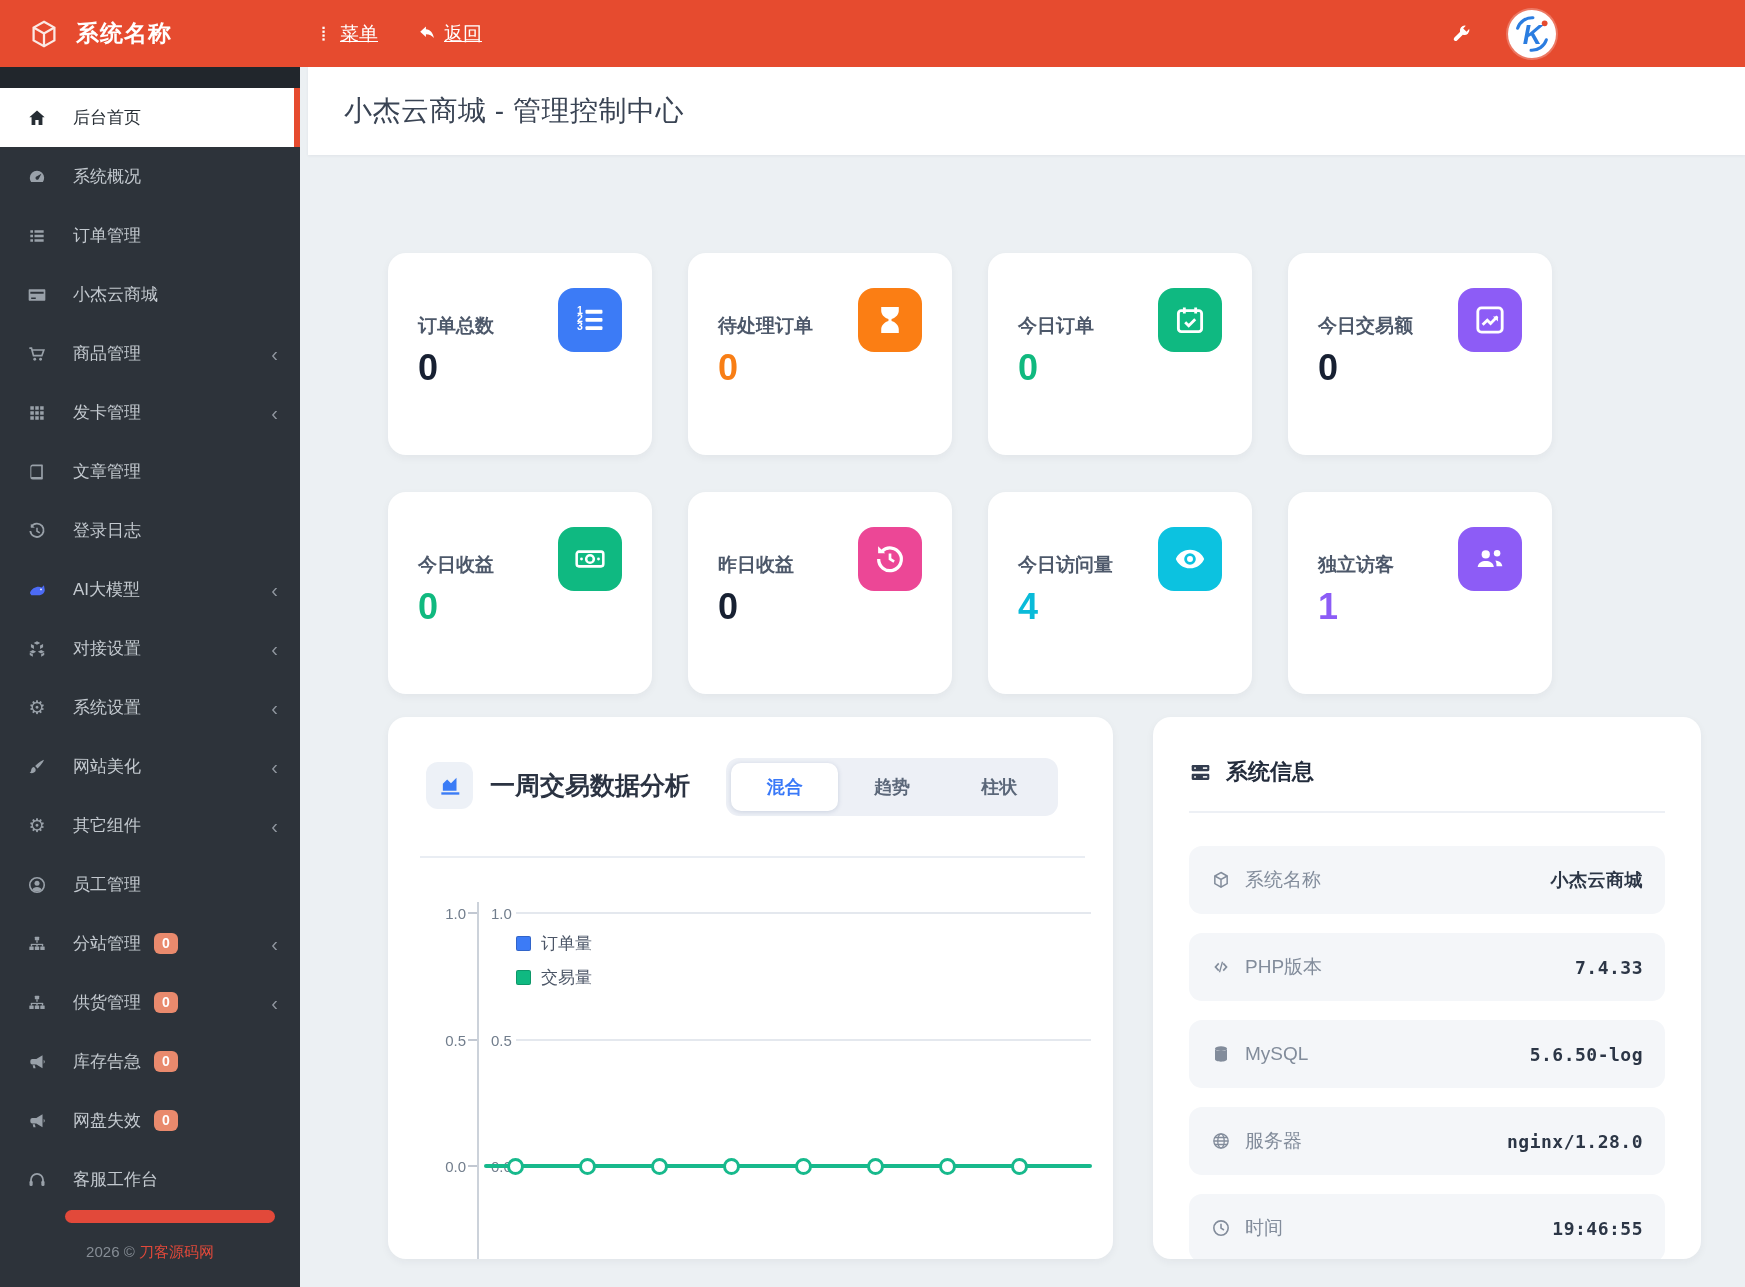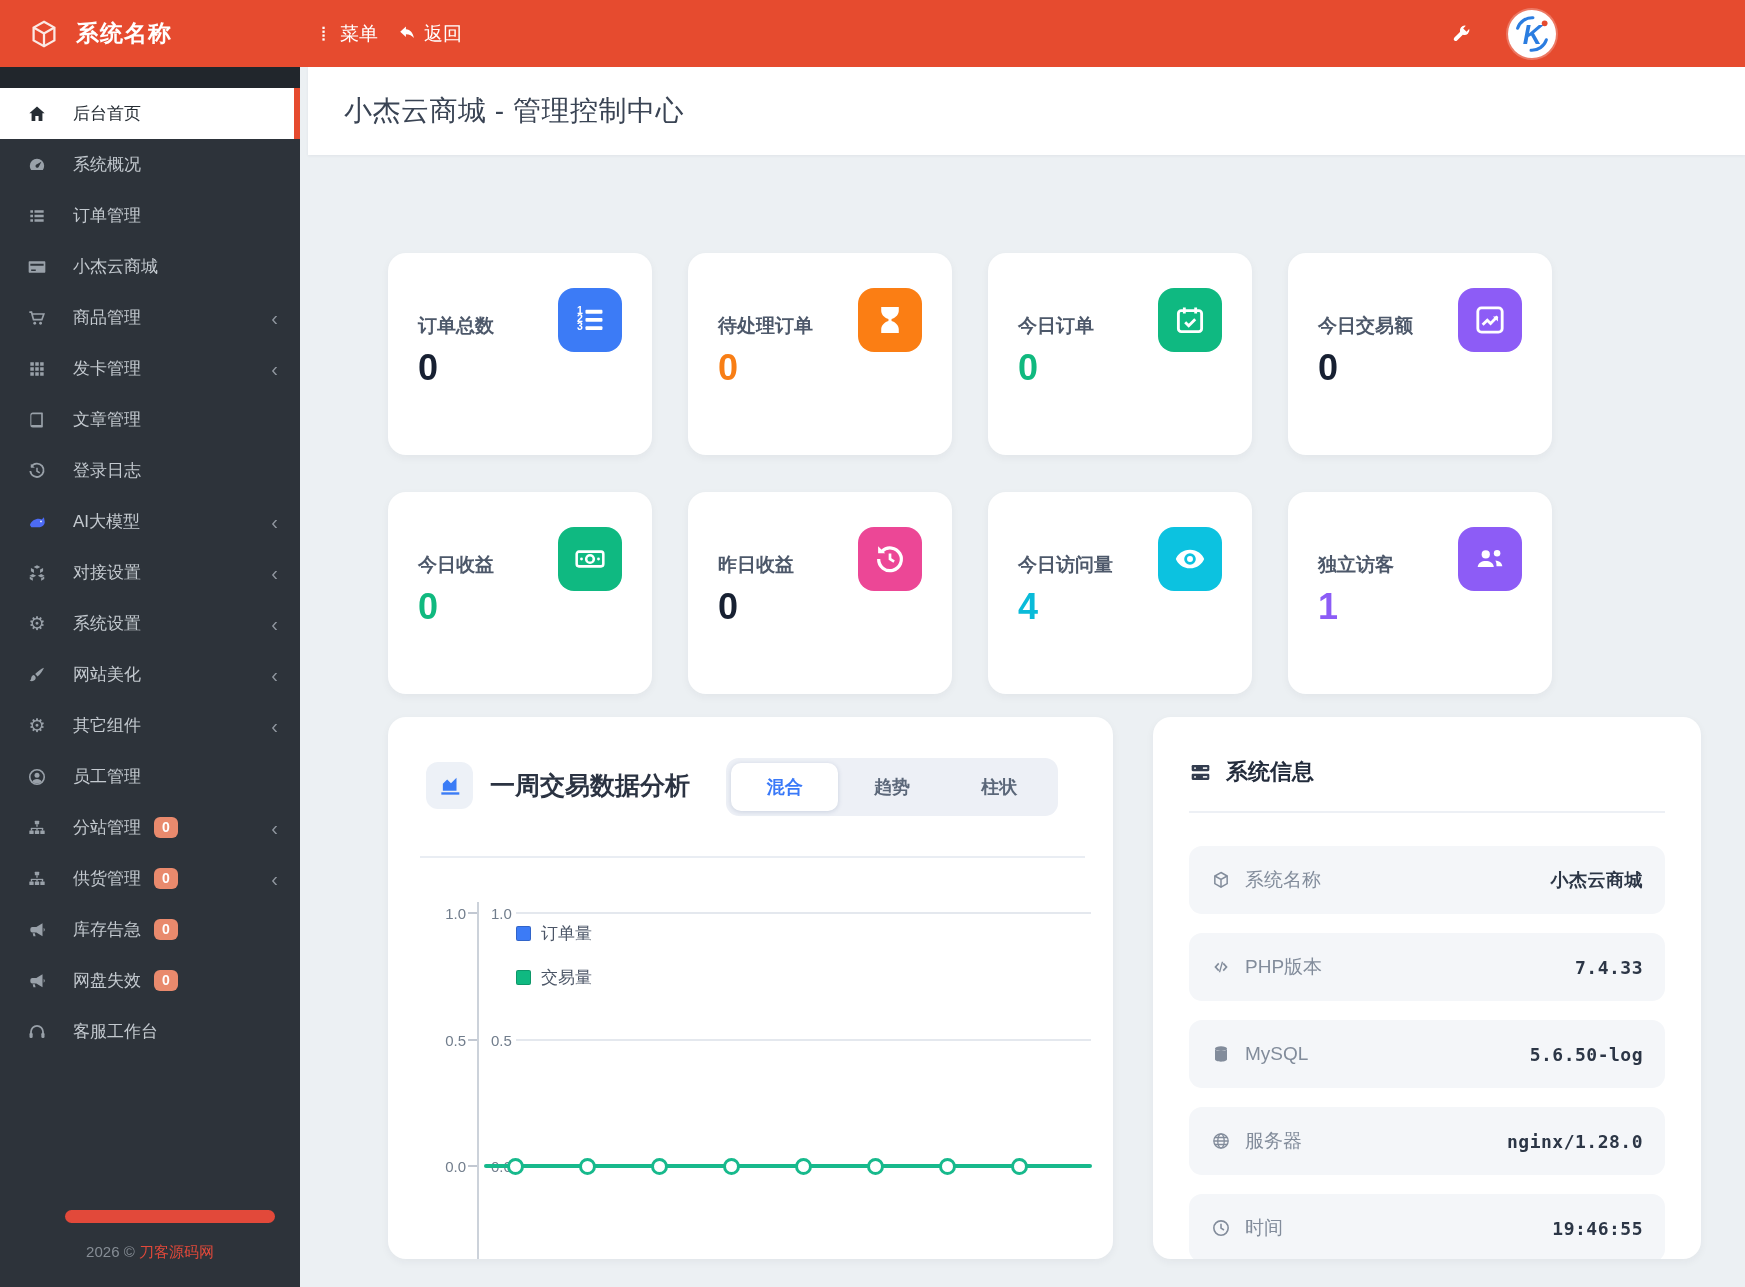--- a/index.html
+++ b/index.html
@@ -5,34 +5,34 @@
   * { margin:0; padding:0; box-sizing:border-box; }
   html,body { width:1745px; height:1287px; overflow:hidden; }
   body { font-family:"Liberation Sans","DejaVu Sans",sans-serif; background:#ecf0f3; }
   svg { display:block; }
 
   
   .topbar { height:67px; background:#e64b2f; display:flex; align-items:center; color:#fff; }
   .brand { width:300px; flex:0 0 300px; display:flex; align-items:center; padding-left:28px; }
   .brand-icon { width:32px; height:32px; color:#fbe9e4; }
   .brand-name { font-size:23px; font-weight:bold; margin-left:16px; letter-spacing:1px; }
-  .top-menu { display:flex; align-items:flex-start; gap:20px; margin-left:14px; }
+  .top-menu { display:flex; align-items:flex-start; gap:40px; margin-left:14px;text-decoration:underline; }
   .top-item { display:flex; align-items:center; gap:7px; font-size:19px; cursor:pointer; }
   .top-item .ti-icon { width:19px; height:19px; color:#fff; }
   .top-right { margin-left:auto; display:flex; align-items:center; padding-right:189px; }
   .wrench-btn { width:22px; height:22px; color:#fff; margin-right:36px; cursor:pointer; }
   .avatar { width:48px; height:48px; border-radius:50%; background:#fff; display:flex; align-items:center; justify-content:center; overflow:hidden; cursor:pointer; box-shadow:0 0 0 2px rgba(255,255,255,.25); }
 
   
   .shell { display:flex; height:1220px; }
 
   
   .sidebar { position:relative; width:300px; flex:0 0 300px; background:#2d333a; height:1220px; overflow:hidden; }
   .side-strip { height:21px; background:#21262c; }
-  .side-item { position:relative; height:51px; display:flex; align-items:center; padding-left:27px; cursor:pointer; color:#c3c9cf; }
+  .side-item { position:relative; height:59px; display:flex; align-items:center; padding-left:27px; cursor:pointer; color:#c3c9cf; }
   .si-icon { width:20px; height:20px; color:#99a1a9; display:inline-flex; align-items:center; justify-content:center; font-size:19px; line-height:1; flex:0 0 20px; }
   .si-label { margin-left:26px; font-size:17px; }
   .si-badge { margin-left:13px; background:#e98a6d; color:#fff; font-size:14px; font-weight:bold; padding:3px 8px 4px; border-radius:6px; line-height:1; }
   .si-chevron { position:absolute; right:22px; font-size:20px; color:#8f969e; line-height:1; }
   .side-item.active { background:#fff; color:#262d34; }
   .side-item.active .si-icon { color:#262d34; }
   .side-item.active::after { content:""; position:absolute; right:0; top:0; bottom:0; width:6px; background:#e64b2f; }
   .si-icon.c-ai { color:#4c6bf5; }
   .side-scrollbar { position:absolute; left:65px; top:1143px; width:210px; height:13px; border-radius:7px; background:#e2493a; }
   .side-footer { position:absolute; top:1176px; width:100%; text-align:center; font-size:15px; color:#868d95; }
@@ -491,21 +491,21 @@
           <div class="tickmark" style="top:307px"></div>
 
           <div class="ytick-r" style="top:55px">1.0</div>
           <div class="ytick-r" style="top:182px">0.5</div>
           <div class="ytick-r" style="top:308px">0.0</div>
 
           <div class="gridline" style="top:54px"></div>
           <div class="gridline" style="top:181px"></div>
           <div class="gridline" style="top:307px"></div>
 
-          <div class="legend-item" style="top:64px">
+          <div class="legend-item" style="top:74px">
             <span class="legend-swatch sw-blue"></span>
             <span class="legend-label">订单量</span>
           </div>
           <div class="legend-item" style="top:108px">
             <span class="legend-swatch sw-green"></span>
             <span class="legend-label">交易量</span>
           </div>
 
           <div class="data-line"></div>
           <div class="marker mk1"></div>

